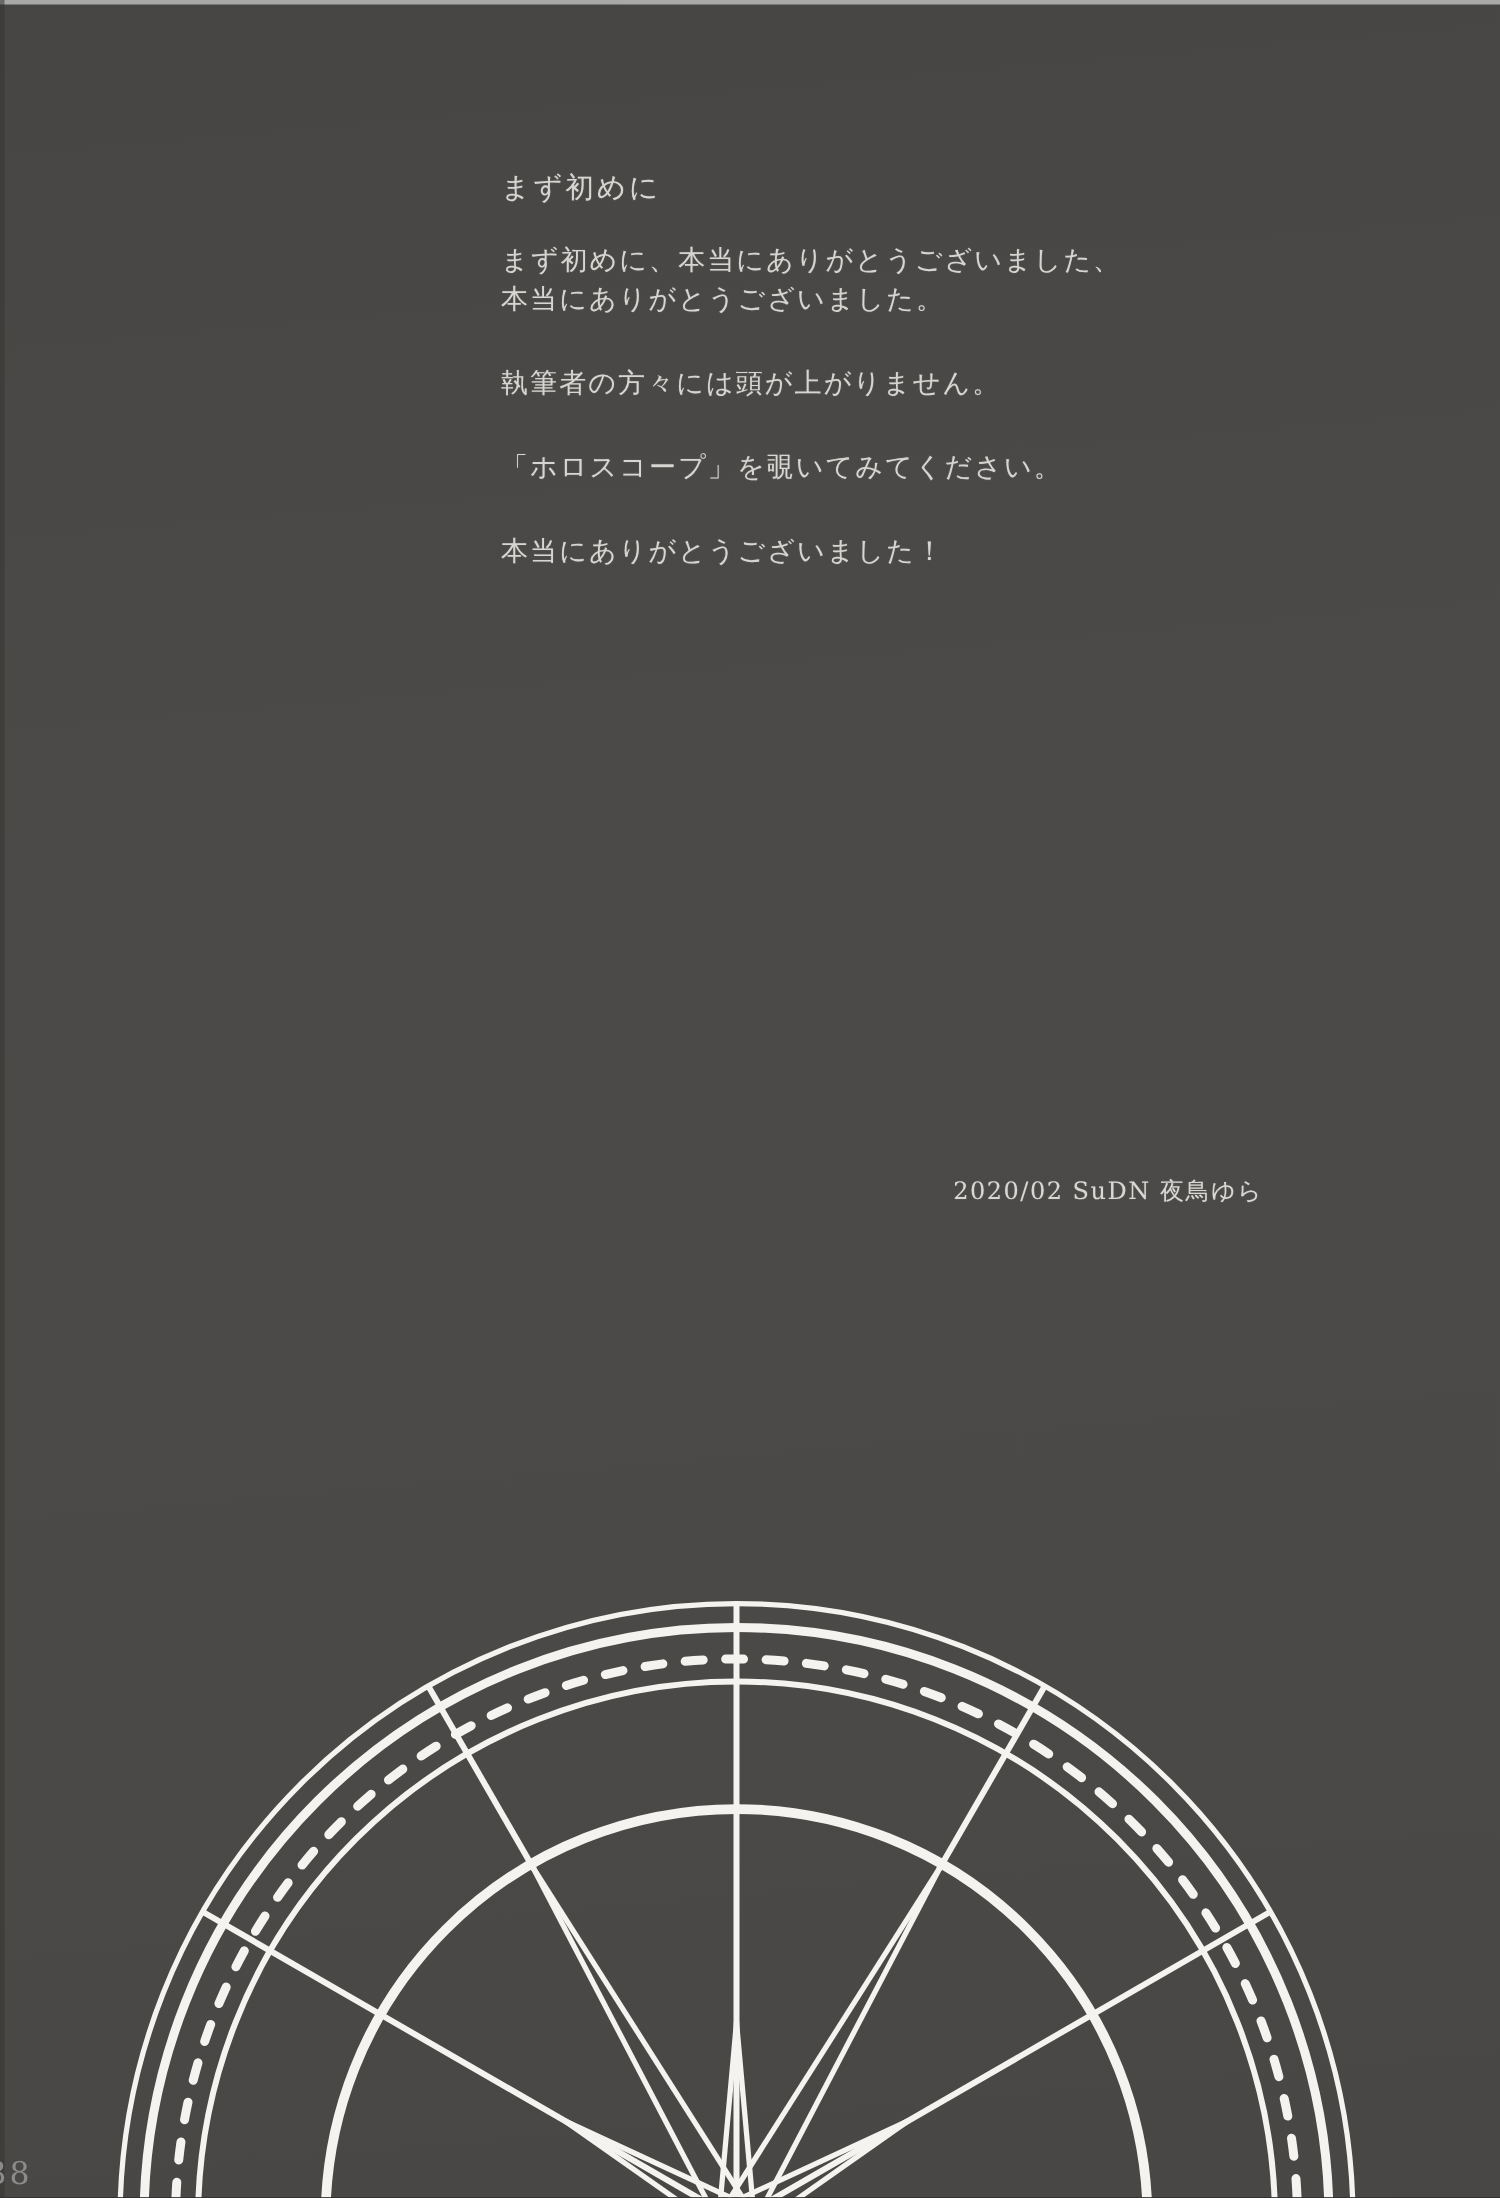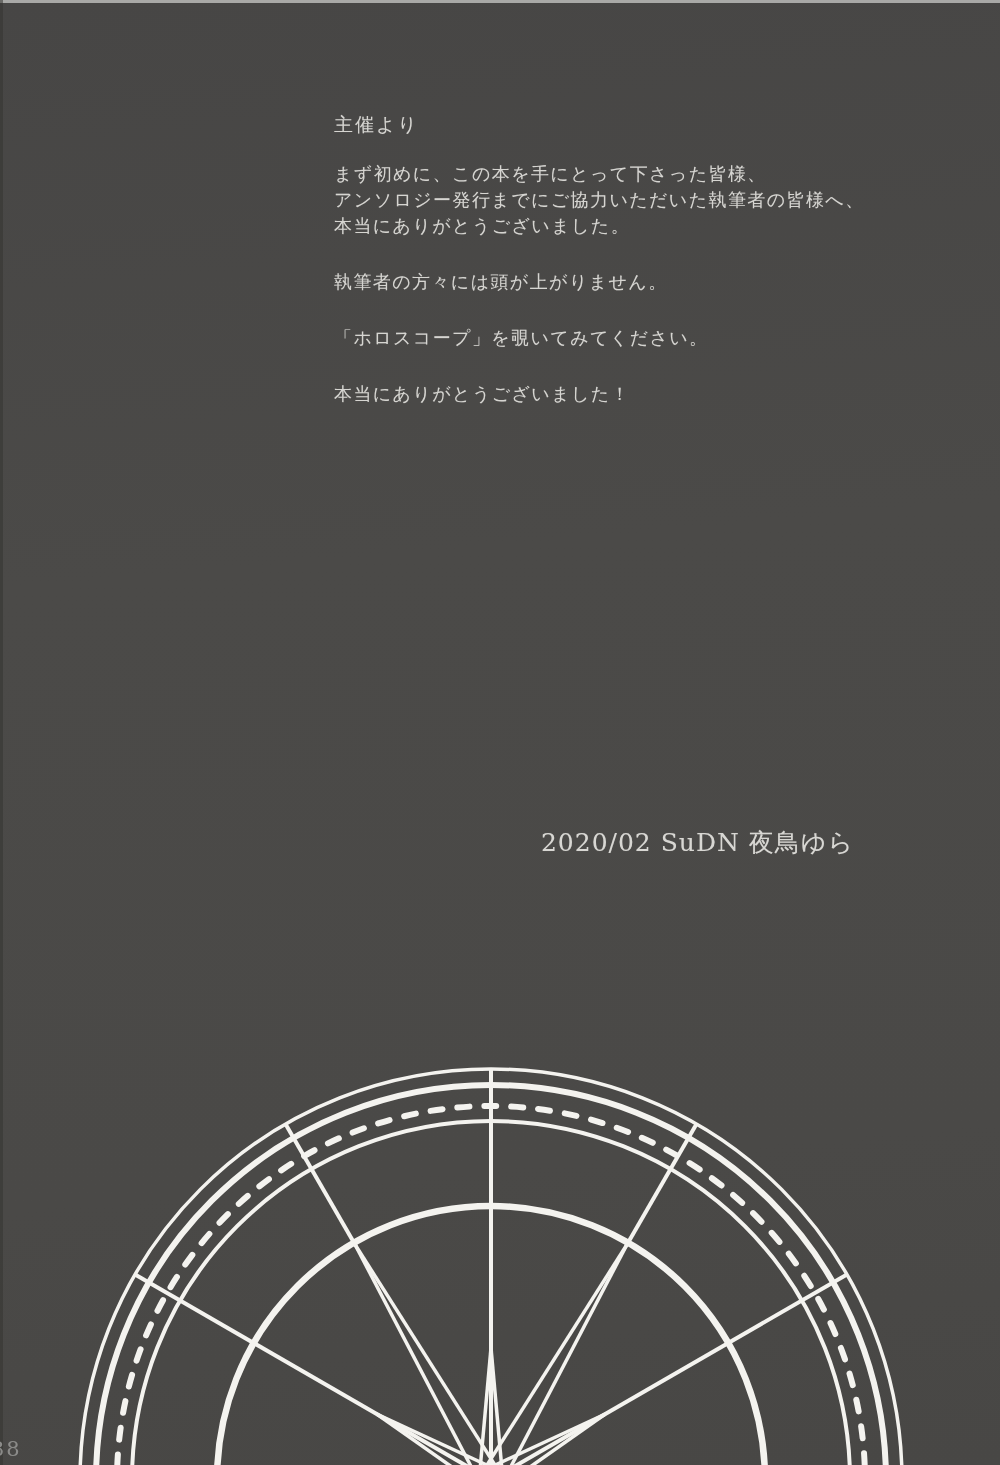--- a/index.html
+++ b/index.html
@@ -10,22 +10,22 @@
   }
   .edge-top{position:absolute;top:0;left:0;width:1000px;height:3px;background:#a9a9a7;}
   .edge-left{position:absolute;top:0;left:0;width:3px;height:1465px;background:#343431;opacity:.55;}
   .afterword{position:absolute;left:334px;top:0;width:640px;color:#d6d5d1;
     text-shadow:0 0 1px rgba(255,255,255,.22);}
   .title{position:absolute;top:112px;left:0;margin:0;font-size:19px;font-weight:normal;
     letter-spacing:2px;white-space:nowrap;}
   .paras{position:absolute;top:161px;left:0;}
   .paras .para{margin:0 0 30px 0;}
   .paras .line{font-size:18px;line-height:26px;letter-spacing:1.4px;white-space:nowrap;}
-  .signature{position:absolute;top:784px;right:120px;font-size:25px;letter-spacing:1px;
-    color:#d8d7d3;white-space:nowrap;margin-top:42px;}
+  .signature{position:absolute;top:784px;right:132px;font-size:16px;letter-spacing:1px;
+    color:#d8d7d3;white-space:nowrap;}
   .page-number{position:absolute;left:-9px;top:1437px;font-size:21px;letter-spacing:2px;
     color:#8b8b89;}
   .wheel-svg{position:absolute;left:0;top:0;}
 </style>
 </head>
 <body>
 
 <div class="page">
   <div class="edge-top" style="background: rgb(169, 169, 167);"></div>
   <div class="edge-left"></div>
@@ -68,25 +68,24 @@
       <line x1="354.9999999999999" y1="1715.5589098293672" x2="476.47372055837116" y2="1483.1602540378444" stroke="#f4f3ef" stroke-width="3.5"></line>
       <line x1="491" y1="1612" x2="502" y2="1490" stroke="#f4f3ef" stroke-width="3.5"></line>
       <line x1="491" y1="1612" x2="480" y2="1490" stroke="#f4f3ef" stroke-width="3.5"></line>
       <line x1="627" y1="1715.5589098293674" x2="505.52627944162884" y2="1483.1602540378444" stroke="#f4f3ef" stroke-width="3.5"></line>
       <line x1="627" y1="1715.5589098293674" x2="486.47372055837116" y2="1494.1602540378444" stroke="#f4f3ef" stroke-width="3.5"></line>
       <line x1="605.3153532995459" y1="1546" x2="505.16025403784437" y2="1475.4737205583713" stroke="#f4f3ef" stroke-width="3.5"></line>
       <line x1="605.3153532995459" y1="1546" x2="494.16025403784437" y2="1494.5262794416287" stroke="#f4f3ef" stroke-width="3.5"></line>
     </svg>
 
   <main class="afterword" style="color: rgb(214, 213, 209);">
-    <h1 class="title">主催より</h1>
+    <h1 class="title">まず初めに</h1>
     <div class="paras" id="paras">
         <div class="para">
-          <div class="line">まず初めに、この本を手にとって下さった皆様、</div>
-          <div class="line">アンソロジー発行までにご協力いただいた執筆者の皆様へ、</div>
+          <div class="line">まず初めに、本当にありがとうございました、</div>
           <div class="line">本当にありがとうございました。</div>
         </div>
         <div class="para">
           <div class="line">執筆者の方々には頭が上がりません。</div>
         </div>
         <div class="para">
           <div class="line">「ホロスコープ」を覗いてみてください。</div>
         </div>
         <div class="para">
           <div class="line">本当にありがとうございました！</div>

